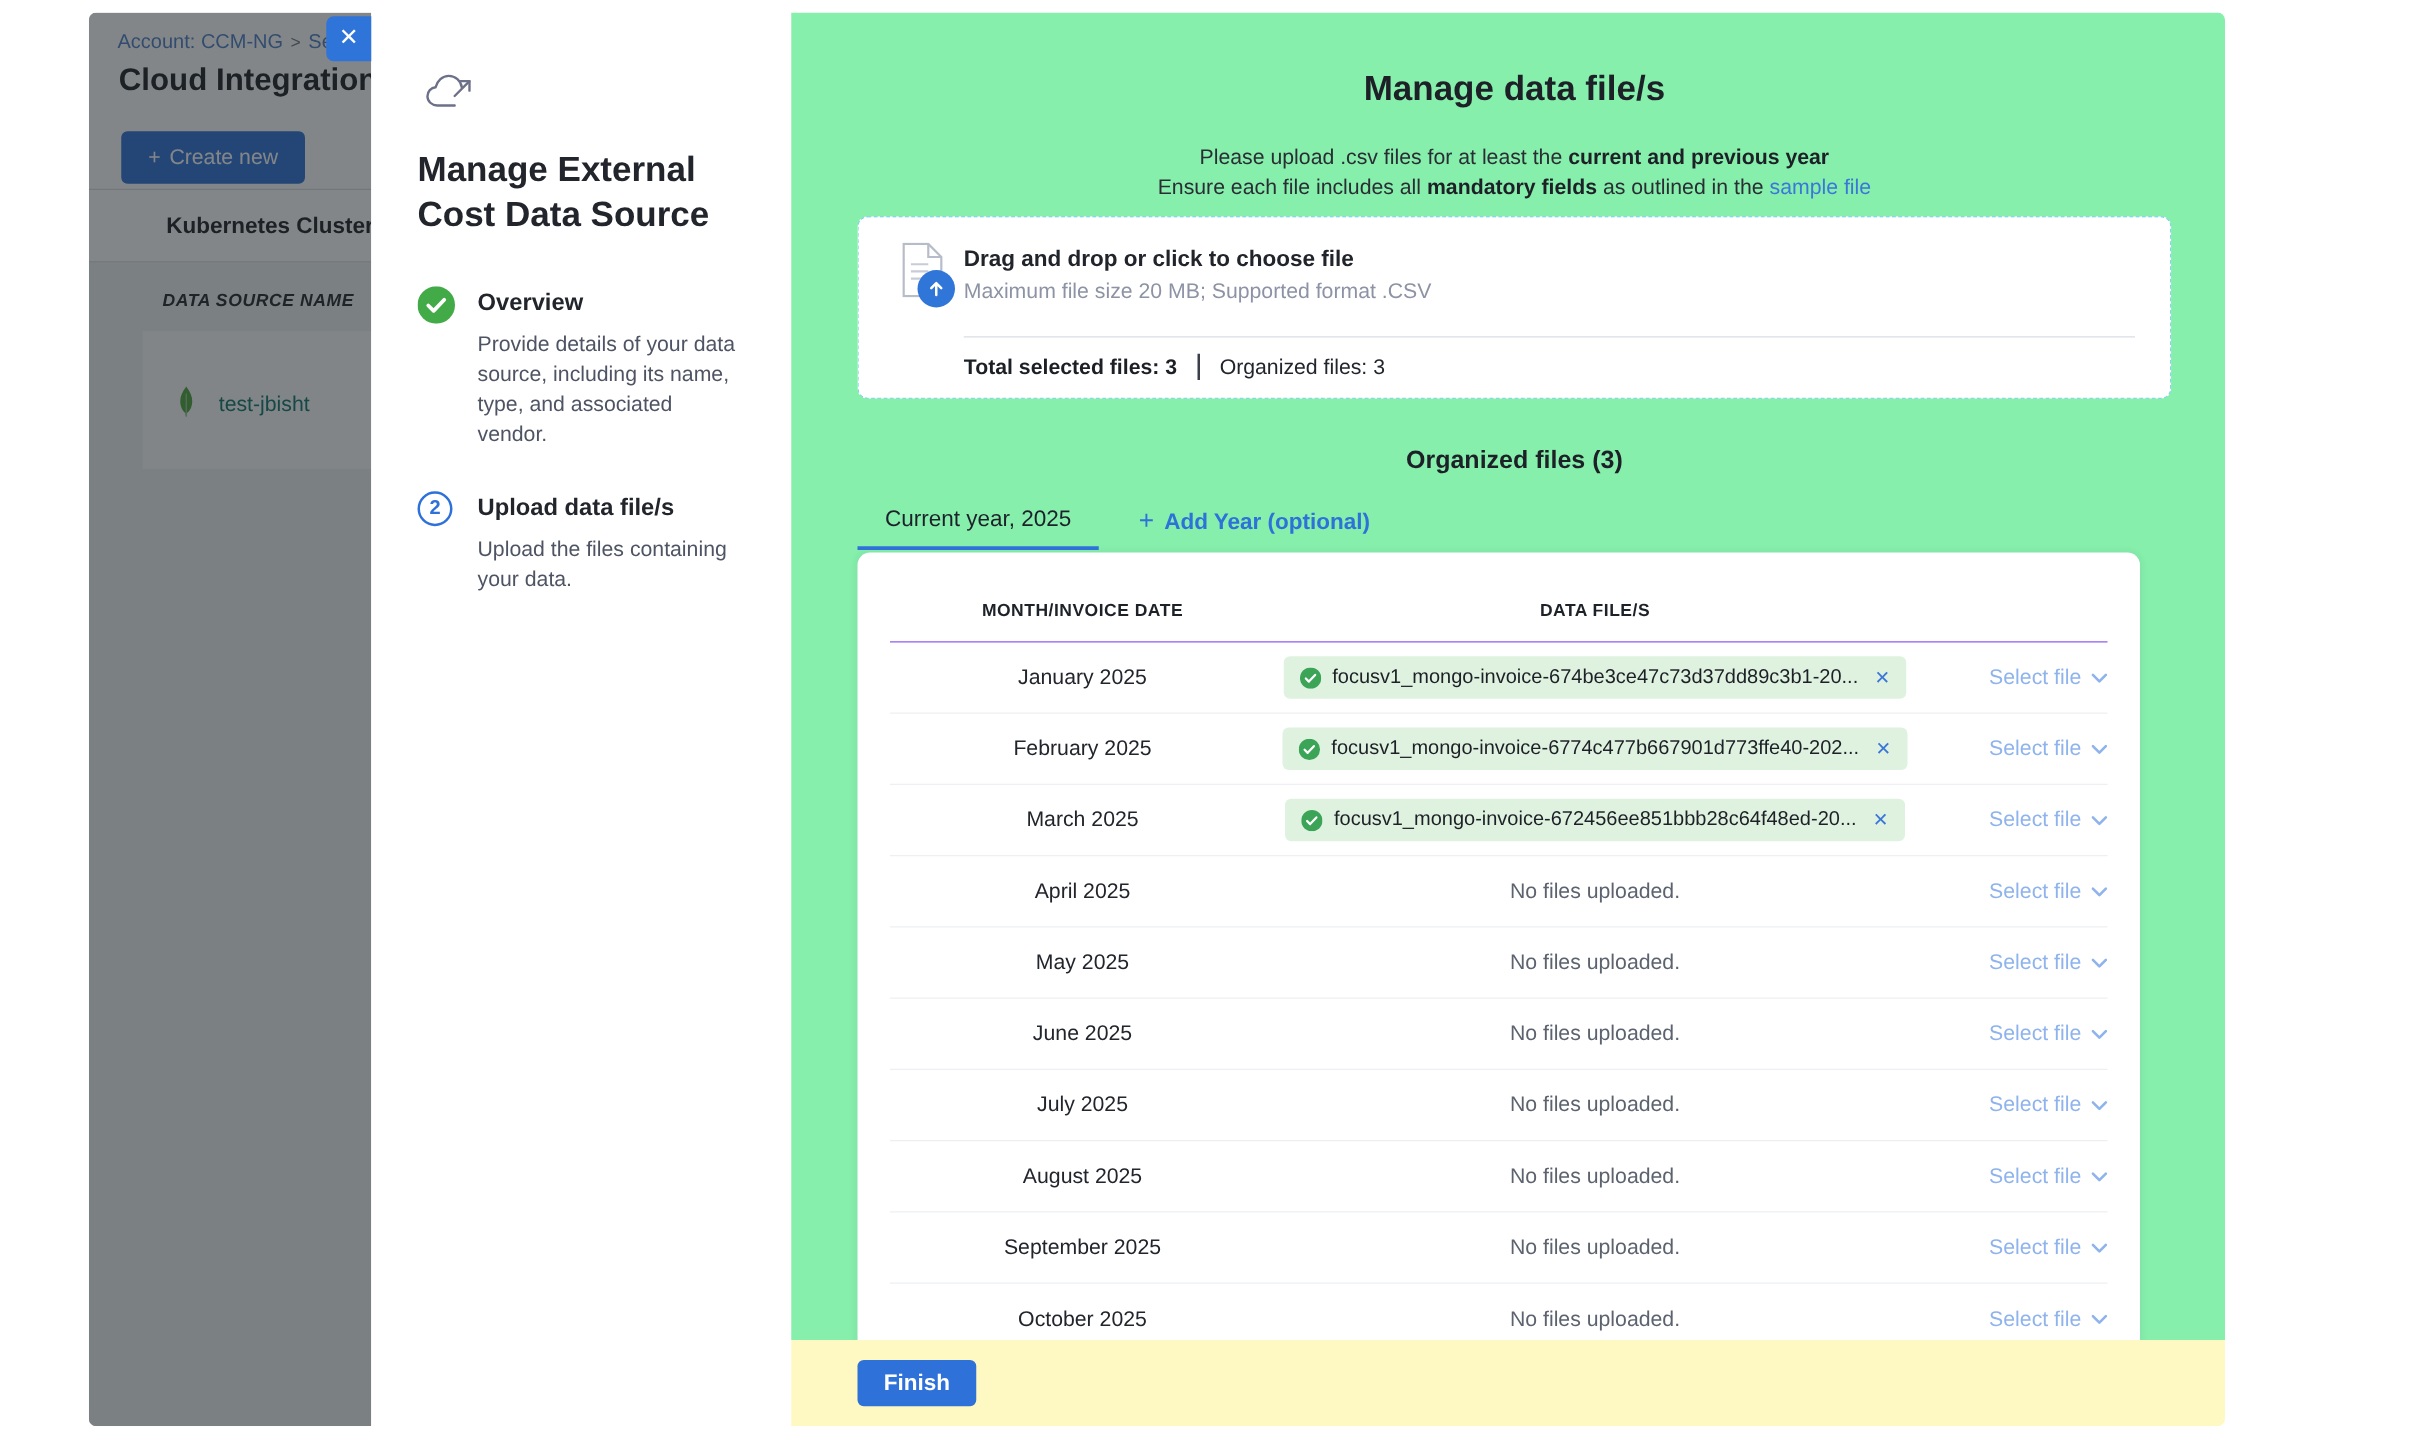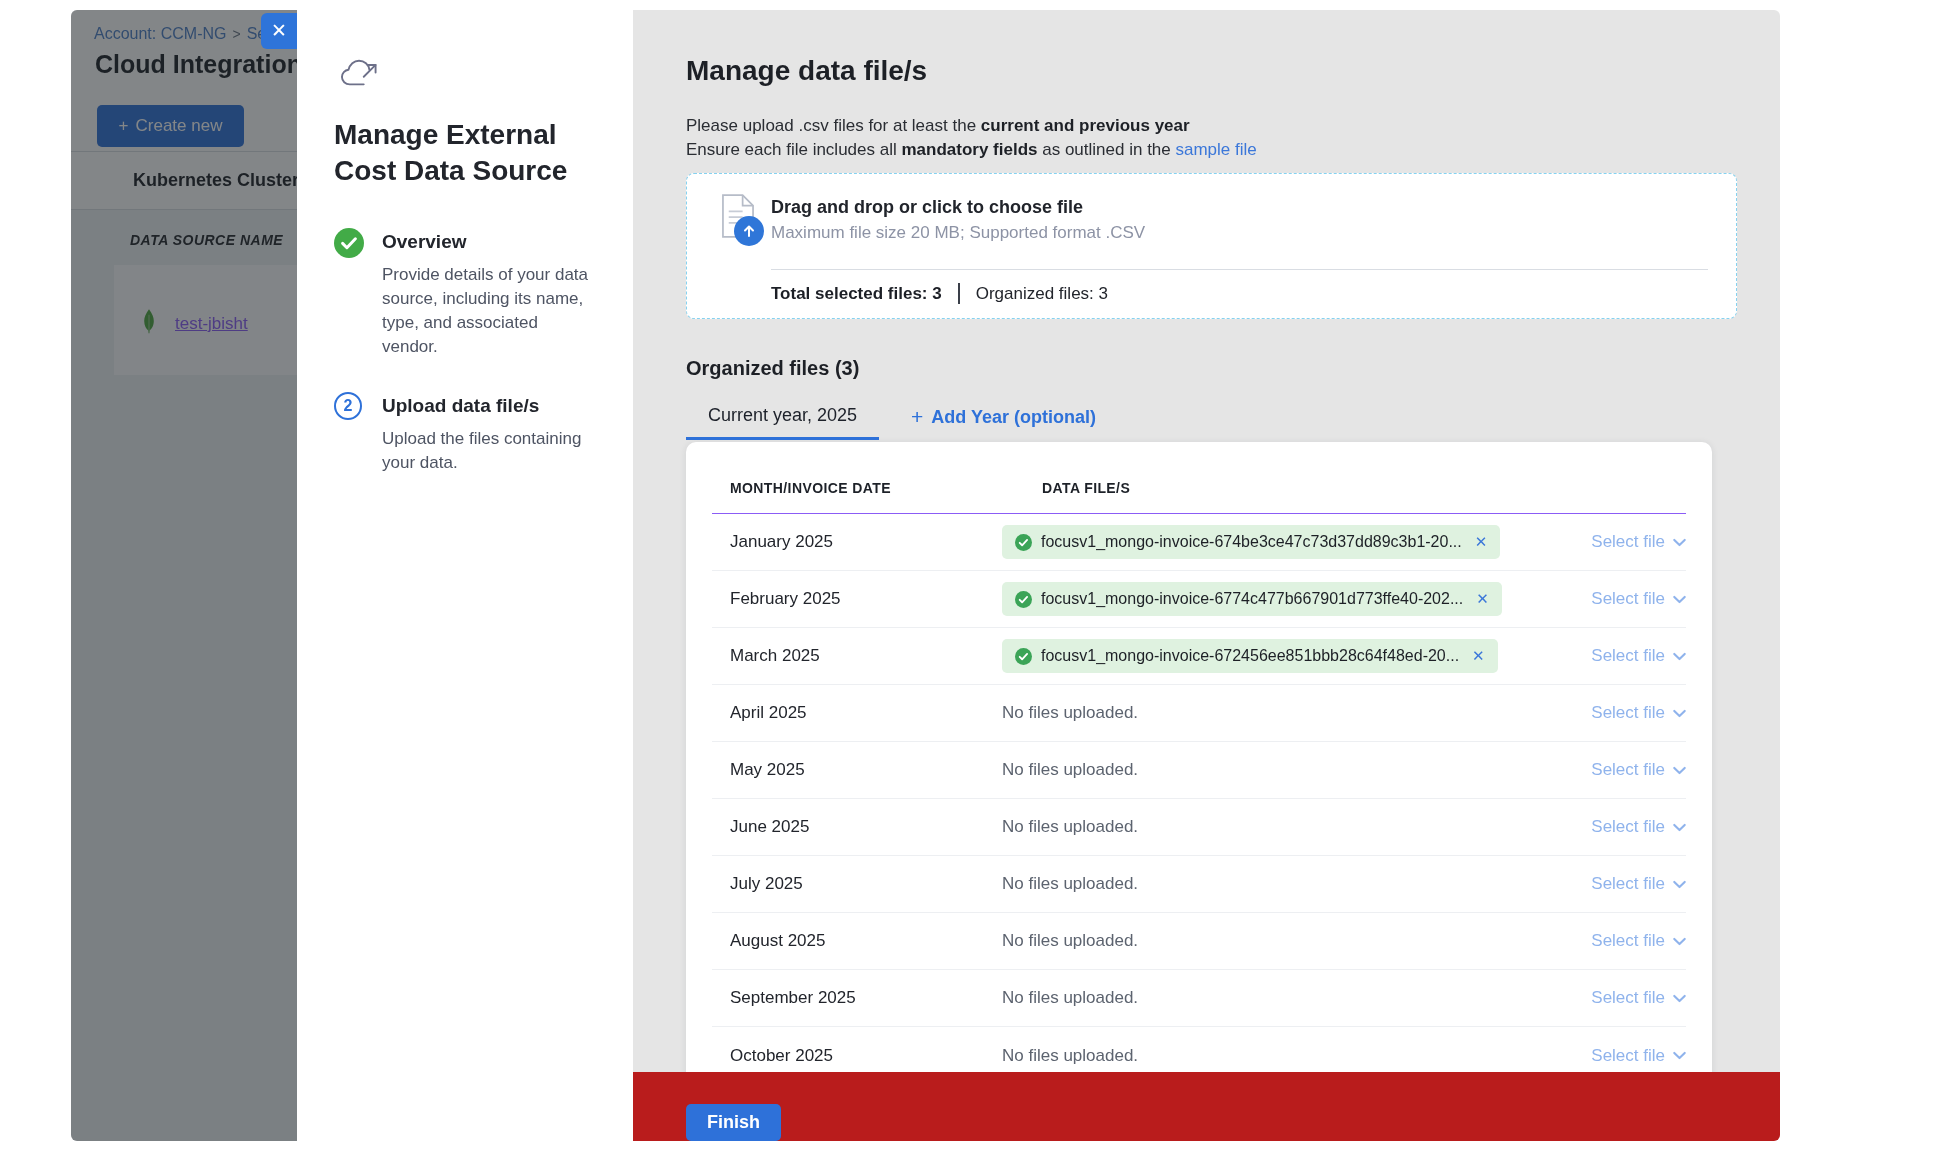--- a/index.html
+++ b/index.html
@@ -19,21 +19,21 @@
                 border:none; border-radius:5px; color:#fff; font-size:17px; display:flex; align-items:center;
                 justify-content:center; gap:7px; font-family:inherit; }
   .tab-row { position:absolute; left:0; top:141px; right:0; height:59px; background:#fff;
              border-top:1px solid #d9dde2; border-bottom:1px solid #d9dde2;
              display:flex; align-items:center; padding-left:39px; gap:23px; }
   .tab-row .k8s-label { font-size:18px; font-weight:bold; color:#1d2127; white-space:nowrap; }
   .ds-header { position:absolute; left:59px; top:222px; font-size:14px; font-weight:bold;
                letter-spacing:.5px; color:#23262c; white-space:nowrap;font-style:italic; }
   .ds-card { position:absolute; left:43px; top:255px; right:0; height:110px; background:#fdfdfe; }
   .mongo-wrap { position:absolute; left:70px; top:296px; }
-  .ds-name { position:absolute; left:104px; top:304px; font-size:17px; color:#8b5cf6; white-space:nowrap;text-decoration:underline; }
+  .ds-name { position:absolute; left:104px; top:304px; font-size:17px; color:#0f766e; white-space:nowrap; }
   .dim-overlay { position:absolute; inset:0; background:rgba(30,34,39,.55); z-index:5; }
 
   
   .modal { flex:1; display:flex; position:relative; background:#fff; }
   .close-btn { position:absolute; left:-36px; top:3px; width:36px; height:36px; background:#2e74d9;
                border:none; border-radius:6px 0 0 6px; color:#fff; font-size:19px; line-height:36px;
                text-align:center; z-index:6; cursor:pointer; font-family:inherit; }
 
   
   .wizard { width:336px; flex:none; background:#fff; padding:45px 24px 0 37px; }
@@ -42,21 +42,21 @@
   .step { display:flex; gap:17px; margin-top:38px; }
   .step + .step { margin-top:32px; }
   .step-icon-col { width:31px; flex:none; padding-top:1px; }
   .step-num { width:28px; height:28px; border:2px solid #2e71d9; border-radius:50%; color:#2e71d9;
               font-size:16px; font-weight:bold; display:flex; align-items:center; justify-content:center; }
   .step-label { font-size:19px; font-weight:bold; color:#22252c; padding-top:4px; }
   .step-desc { margin-top:10px; font-size:17px; line-height:24px; color:#4e5463; width:216px; }
 
   
   .main-col { flex:1; display:flex; flex-direction:column; }
-  .main-scroll { height:1062px; background:#e5e5e5; padding:0 43px 0 53px; overflow:hidden; }
+  .main-scroll { height:1062px; background:#86efac; padding:0 43px 0 53px; overflow:hidden;text-align:center; }
   .main-title { margin-top:45px; font-size:28px; font-weight:bold; color:#1d2026; }
   .instructions { margin-top:27px; font-size:17px; line-height:24px; color:#2a2d33; }
   .instructions b { color:#1d2026; }
   .link { color:#3b77d9; cursor:pointer; }
 
   .dropzone { position:relative; margin-top:11px; width:1051px; height:146px; background:#fff;
               border:1px dashed #86d2f0; border-radius:8px; cursor:pointer; }
   .dz-doc { position:absolute; left:33px; top:20px; }
   .dz-circle { position:absolute; left:47px; top:42px; width:30px; height:30px; border-radius:50%;
                background:#2f76d8; display:flex; align-items:center; justify-content:center; }
@@ -85,21 +85,21 @@
   .c3 { width:136px; flex:none; display:flex; align-items:center; justify-content:flex-end; gap:8px;
         font-size:17px; color:#8fb3ec; cursor:pointer; }
   .trow { display:flex; align-items:center; height:57px; border-bottom:1px solid #edeff2; }
   .trow:last-child { border-bottom:none; }
   .month { font-size:17px; color:#22252c; }
   .nofiles { font-size:17px; color:#5c636f; }
   .chip { display:inline-flex; align-items:center; gap:9px; background:#dff2e0; border-radius:5px;
           padding:8px 13px; font-size:16px; color:#1d2026; }
   .chip .chip-x { color:#3b77d9; font-size:15px; margin-left:4px; cursor:pointer; }
 
-  .footer { height:69px; background:#b91c1c; display:flex; align-items:flex-end; padding-left:53px; }
+  .footer { height:69px; background:#fef9c3; display:flex; align-items:center; padding-left:53px; }
   .finish-btn { min-width:86px; height:37px; padding:0 21px; background:#2e71d9; border:none; border-radius:5px;
                 color:#fff; font-size:18px; font-weight:bold; cursor:pointer; font-family:inherit; }
 </style>
 </head>
 <body>
 
 <div class="page">
   <div class="app-frame">
 
     <div class="bg-strip">

